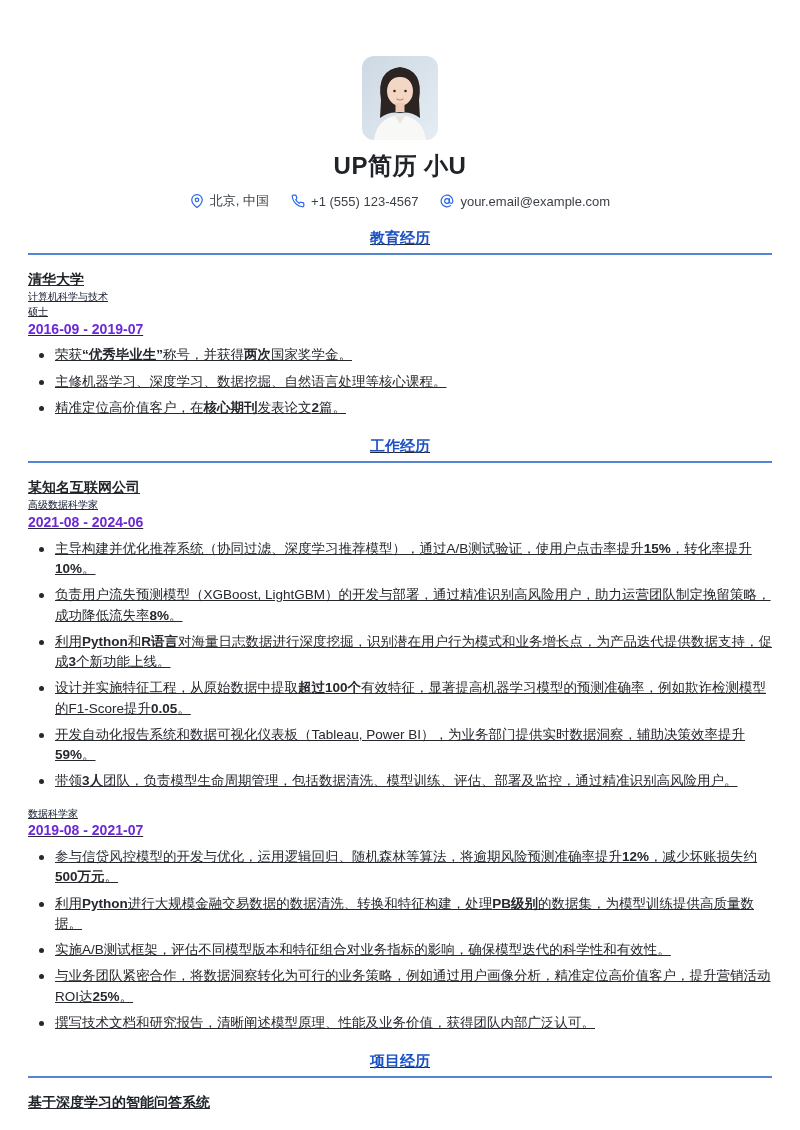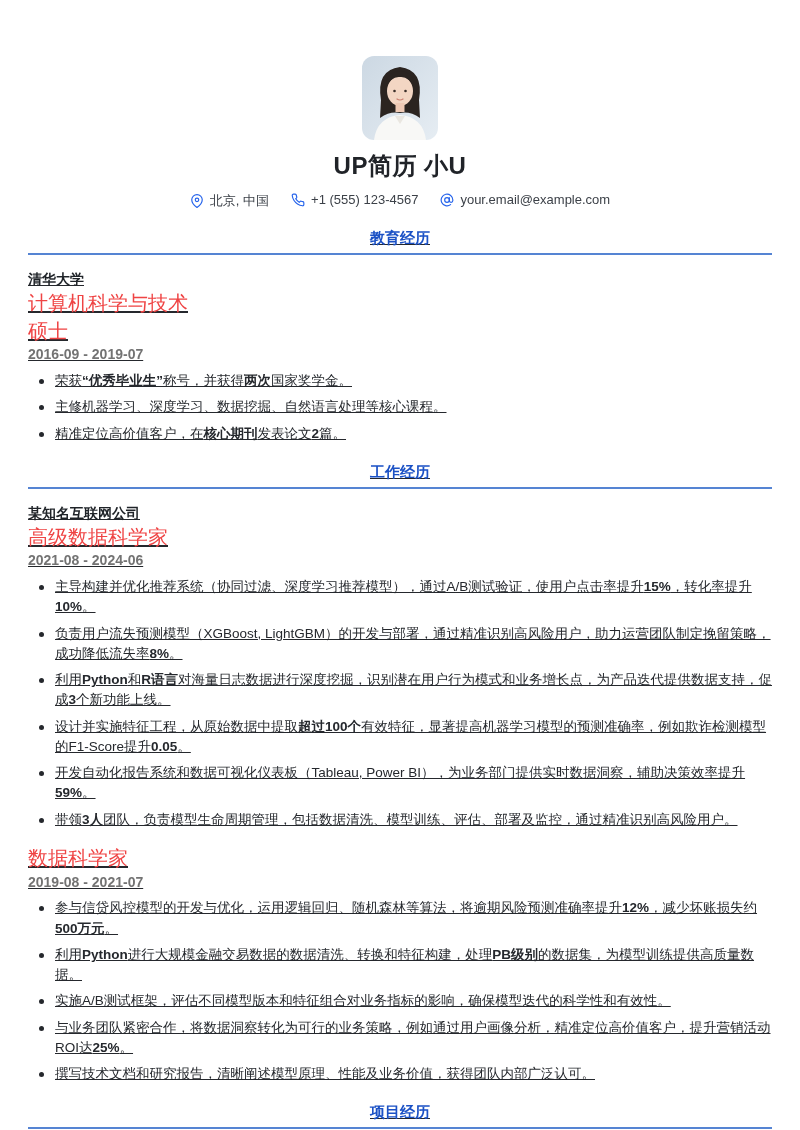--- a/index.html
+++ b/index.html
@@ -14,38 +14,38 @@
   .avatar{
     width:76px;height:84px;border-radius:12px;overflow:hidden;
     display:inline-block;vertical-align:top;
   }
   .avatar svg{display:block;width:100%;height:100%;}
   .name{
     margin:10px 0 10px 0;font-size:24px;font-weight:600;color:#202328;
     letter-spacing:.5px;
   }
   .contacts{
-    margin-top:9px;display:flex;justify-content:center;align-items:flex-start;
+    margin-top:9px;display:flex;justify-content:center;align-items:center;
     gap:22px;font-size:13px;color:#3c4148;
   }
   .contact{display:flex;align-items:center;gap:6px;}
   .cicon{display:flex;align-items:center;color:#2563eb;}
   .cicon svg{width:14px;height:14px;stroke:#2563eb;fill:none;stroke-width:2;stroke-linecap:round;stroke-linejoin:round;}
   
   .section{margin-top:19px;text-decoration:underline;}
   .section-title{
     margin:0 0 9px 0;padding-bottom:5px;
     font-size:15px;font-weight:bold;text-align:center;color:#1b51c5;
     border-bottom:2px solid #5584d3;
   }
   .entry{margin-top:16px;}
   .entry + .entry{margin-top:16px;}
   .entry-title{font-size:14px;font-weight:bold;color:#1f2328;line-height:1.28;}
-  .entry-subtitle{font-size:20px;color:#ef4444;line-height:1.28;margin-top:2px;}
-  .entry-date{font-size:14px;font-weight:bold;color:#737373;line-height:1.28;margin-top:2px;}
+  .entry-subtitle{font-size:10px;color:#0f172a;line-height:1.28;margin-top:2px;}
+  .entry-date{font-size:14px;font-weight:bold;color:#6d28d9;line-height:1.28;margin-top:2px;}
   ul.bullets{list-style:none;margin:7px 0 0 0;padding:0;}
   ul.bullets li{
     position:relative;padding-left:27px;margin-bottom:6px;
     font-size:13.5px;line-height:1.5;color:#25282d;
   }
   ul.bullets li::before{
     content:"";position:absolute;left:11px;top:8px;
     width:5px;height:5px;border-radius:50%;background:#25282d;
   }
   ul.bullets b{font-weight:bold;}

